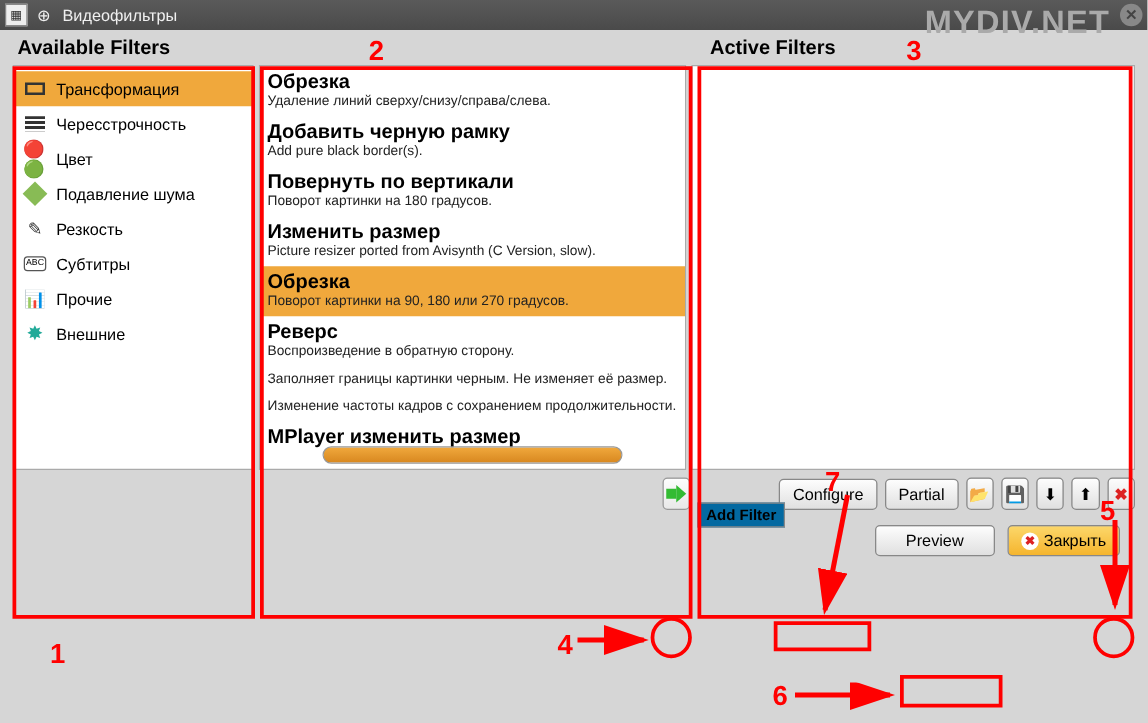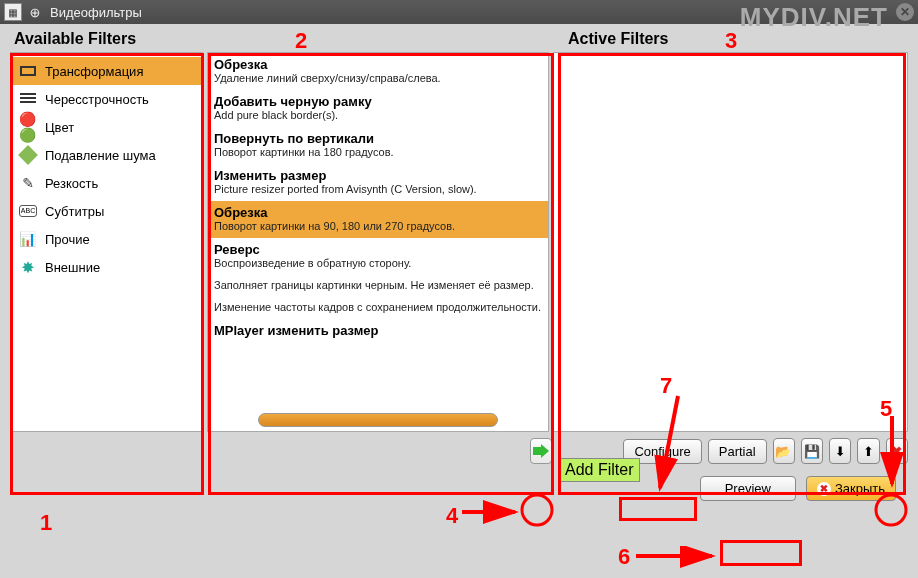--- a/index.html
+++ b/index.html
@@ -12,39 +12,39 @@
 .titlebar .tb-close { width: 18px; height: 18px; background: #888; border-radius: 50%; display: flex; align-items: center; justify-content: center; color: #444; font-weight: bold; font-size: 12px; }
 
 .watermark { position: absolute; top: 2px; right: 30px; color: #aaa; font-size: 26px; font-weight: bold; letter-spacing: 1px; pointer-events: none; z-index: 100; }
 
 .content { padding: 6px 10px 10px 10px; position: relative; }
 
 .headers { display: flex; font-weight: bold; font-size: 16px; margin-bottom: 4px; }
 .headers .h1 { width: 200px; padding-left: 4px; }
 .headers .h2 { flex: 1; padding-left: 358px; }
 
-.panels { display: flex; gap: 4px; height: 380px; }
+.panels { display: flex; gap: 4px; height: 324px; }
 
 .sidebar { width: 193px; background: #fff; border: 1px solid #aaa; padding: 4px 0; }
 .sidebar-item { display: flex; align-items: center; padding: 5px 8px; gap: 8px; cursor: pointer; }
 .sidebar-item.selected { background: #f0a83c; }
 .sidebar-item .cat-icon { width: 18px; height: 18px; display: inline-flex; align-items: center; justify-content: center; }
 
 .filter-list { width: 342px; background: #fff; border: 1px solid #aaa; position: relative; overflow: hidden; }
 .filter-item { padding: 4px 6px 6px 6px; cursor: pointer; }
 .filter-item.selected { background: #f0a83c; }
-.filter-item .fi-title { font-weight: bold; font-size: 13px; }
+.filter-item .fi-title { font-weight: bold; font-size: 16px; }
 .filter-item .fi-desc { font-size: 11px; color: #222; }
 .hscroll { position: absolute; bottom: 4px; left: 50px; right: 50px; height: 14px; background: linear-gradient(#f0a83c, #d88820); border-radius: 7px; border: 1px solid #999; }
 
 .active-panel { flex: 1; background: #fff; border: 1px solid #aaa; }
 
 .mid-toolbar { display: flex; align-items: center; gap: 6px; margin-top: 6px; padding-left: 520px; position: relative; }
 .add-btn { width: 26px; height: 26px; background: linear-gradient(#fdfdfd,#e8e8e8); border: 1px solid #999; border-radius: 4px; display: flex; align-items: center; justify-content: center; cursor: pointer; }
-.tooltip { position: absolute; left: 548px; top: 20px; background: #bef264; border: 1px solid #888; padding: 2px 6px; font-size: 16px; }
+.tooltip { position: absolute; left: 548px; top: 20px; background: #0369a1; border: 1px solid #888; padding: 2px 6px; font-size: 12px; font-weight: bold; }
 
 .btn { background: linear-gradient(#fdfdfd,#e0e0e0); border: 1px solid #888; border-radius: 4px; padding: 4px 10px; font-size: 13px; cursor: pointer; display: inline-flex; align-items: center; gap: 4px; }
 .icon-btn { width: 26px; height: 26px; padding: 0; justify-content: center; }
 
 .bottom-bar { display: flex; justify-content: flex-end; gap: 10px; margin-top: 12px; padding-right: 12px; }
 .btn.yellow { background: linear-gradient(#fcd76a,#f5b52e); }
 
 
 .redbox { position: absolute; border: 3px solid red; pointer-events: none; }
 .rednum { position: absolute; color: red; font-weight: bold; font-size: 22px; pointer-events: none; }

